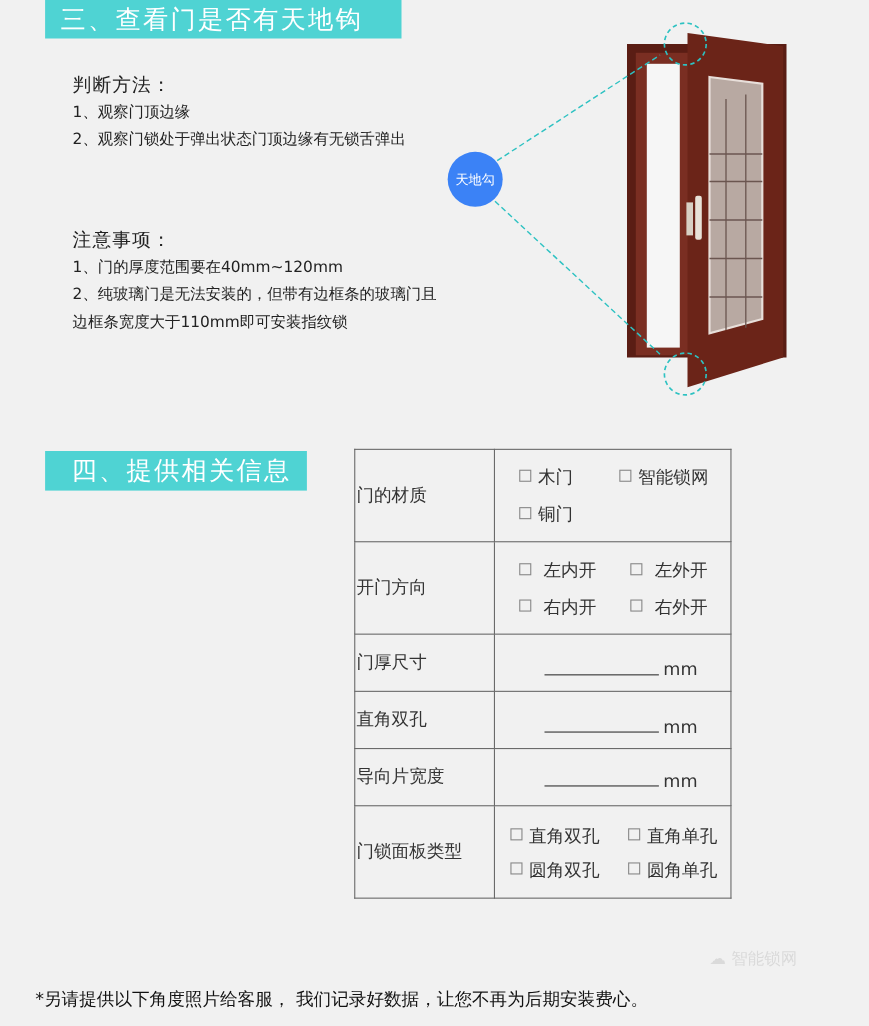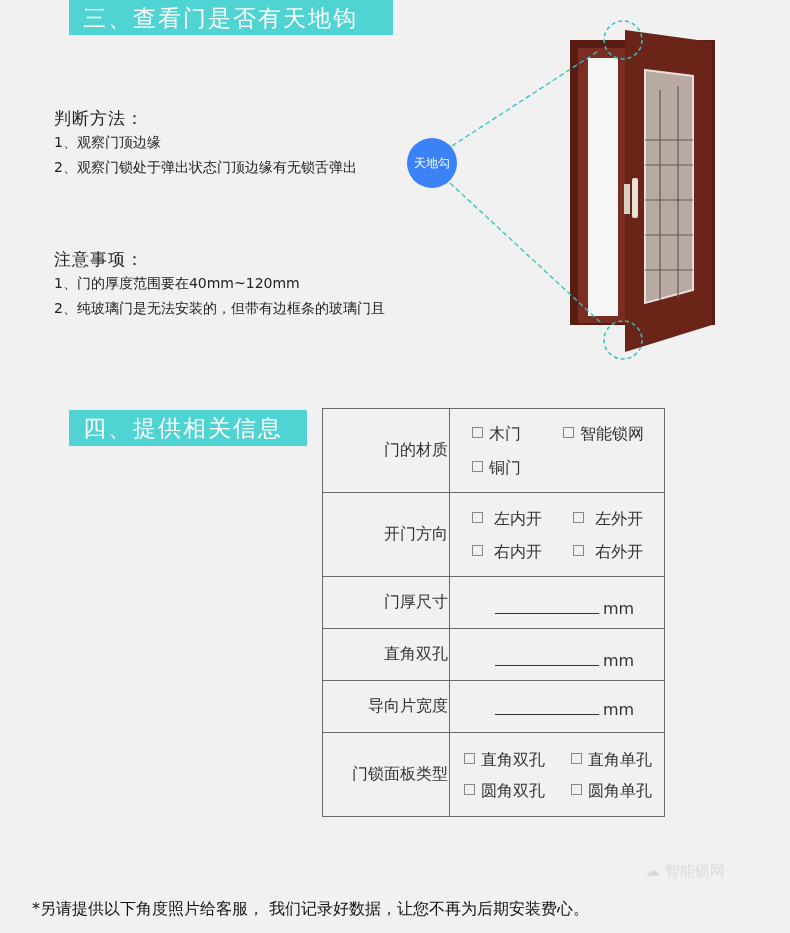--- a/index.html
+++ b/index.html
@@ -2,41 +2,41 @@
 <html><head>
 <meta charset="utf-8">
 <style>
   html, body { margin: 0; padding: 0; }
   body {
     width: 790px; height: 933px; background: #f1f1f1; position: relative;
     overflow: hidden; font-family: "DejaVu Sans", "Liberation Sans", sans-serif; color: #222;
   }
   .hdr {
     position: absolute; background: #4fd3d3; color: #fff; font-size: 23px;
-    line-height: 36px; padding: 0 14px; letter-spacing: 2px; white-space: nowrap; margin-left: 28px;
+    line-height: 36px; padding: 0 14px; letter-spacing: 2px; white-space: nowrap;
   }
   #h3 { left: 41px; top: 0; height: 35px; width: 296px; }
-  #h4 { left: 41px; top: 410px; height: 36px; width: 210px; }
-  .blk { position: absolute; left: 54px; font-size: 14px; line-height: 25px; margin-top: 40px; }
+  #h4 { left: 41px; top: 410px; height: 36px; width: 210px; text-align: right; }
+  .blk { position: absolute; left: 66px; font-size: 14px; line-height: 25px; }
   .blk .t { font-size: 17px; line-height: 24px; letter-spacing: 1px; }
   #method { top: 66px; }
   #notes { top: 207px; }
   
   #door-area { position: absolute; left: 400px; top: 0; width: 390px; height: 380px; }
   #badge {
     position: absolute; left: 407px; top: 138px; width: 50px; height: 50px; border-radius: 50%;
     background: #3b82f6; color: #fff; font-size: 12px; display: flex; align-items: center; justify-content: center;
   }
   
   table#info {
     position: absolute; left: 322px; top: 408px; width: 343px; border-collapse: collapse;
     font-size: 16px; color: #333;
   }
   #info td { border: 1.5px solid #6a6a6a; }
-  #info td.lab { width: 124px; text-align: right; }
+  #info td.lab { width: 124px; text-align: left; }
   #info td.val { padding: 0 0 0 22px; }
   .opt { display: inline-block; white-space: nowrap; }
   .box {
     display: inline-block; width: 9px; height: 9px; border: 1px solid #888; margin-right: 6px;
     vertical-align: 1px;
   }
   .line { display: inline-block; width: 104px; border-bottom: 1px solid #333; margin-right: 4px; }
   #footnote { position: absolute; left: 32px; top: 899px; font-size: 16px; color: #111; white-space: nowrap; text-align: right; }
   #wm { position: absolute; left: 645px; top: 862px; color: #d8d8d8; font-size: 15px; opacity: 0.9; }
 </style>
@@ -48,20 +48,21 @@
 <div id="method" class="blk">
   <div class="t">判断方法：</div>
   <div>1、观察门顶边缘</div>
   <div>2、观察门锁处于弹出状态门顶边缘有无锁舌弹出</div>
 </div>
 
 <div id="notes" class="blk">
   <div class="t">注意事项：</div>
   <div>1、门的厚度范围要在40mm~120mm</div>
   <div>2、纯玻璃门是无法安装的，但带有边框条的玻璃门且</div>
+  <div>边框条宽度大于110mm即可安装指纹锁</div>
 </div>
 
 <svg id="door-area" viewBox="400 0 390 380">
 
   <rect x="570" y="40" width="145" height="285" fill="#5a1d14"></rect>
   <rect x="578" y="48" width="129" height="275" fill="#7a2e22"></rect>
   <rect x="588" y="58" width="30" height="258" fill="#f6f6f6"></rect>
   <rect x="700" y="50" width="6" height="270" fill="#b9a59b"></rect>
 
   <polygon points="625,30 712,42 712,325 625,352" fill="#6b2418"></polygon>

